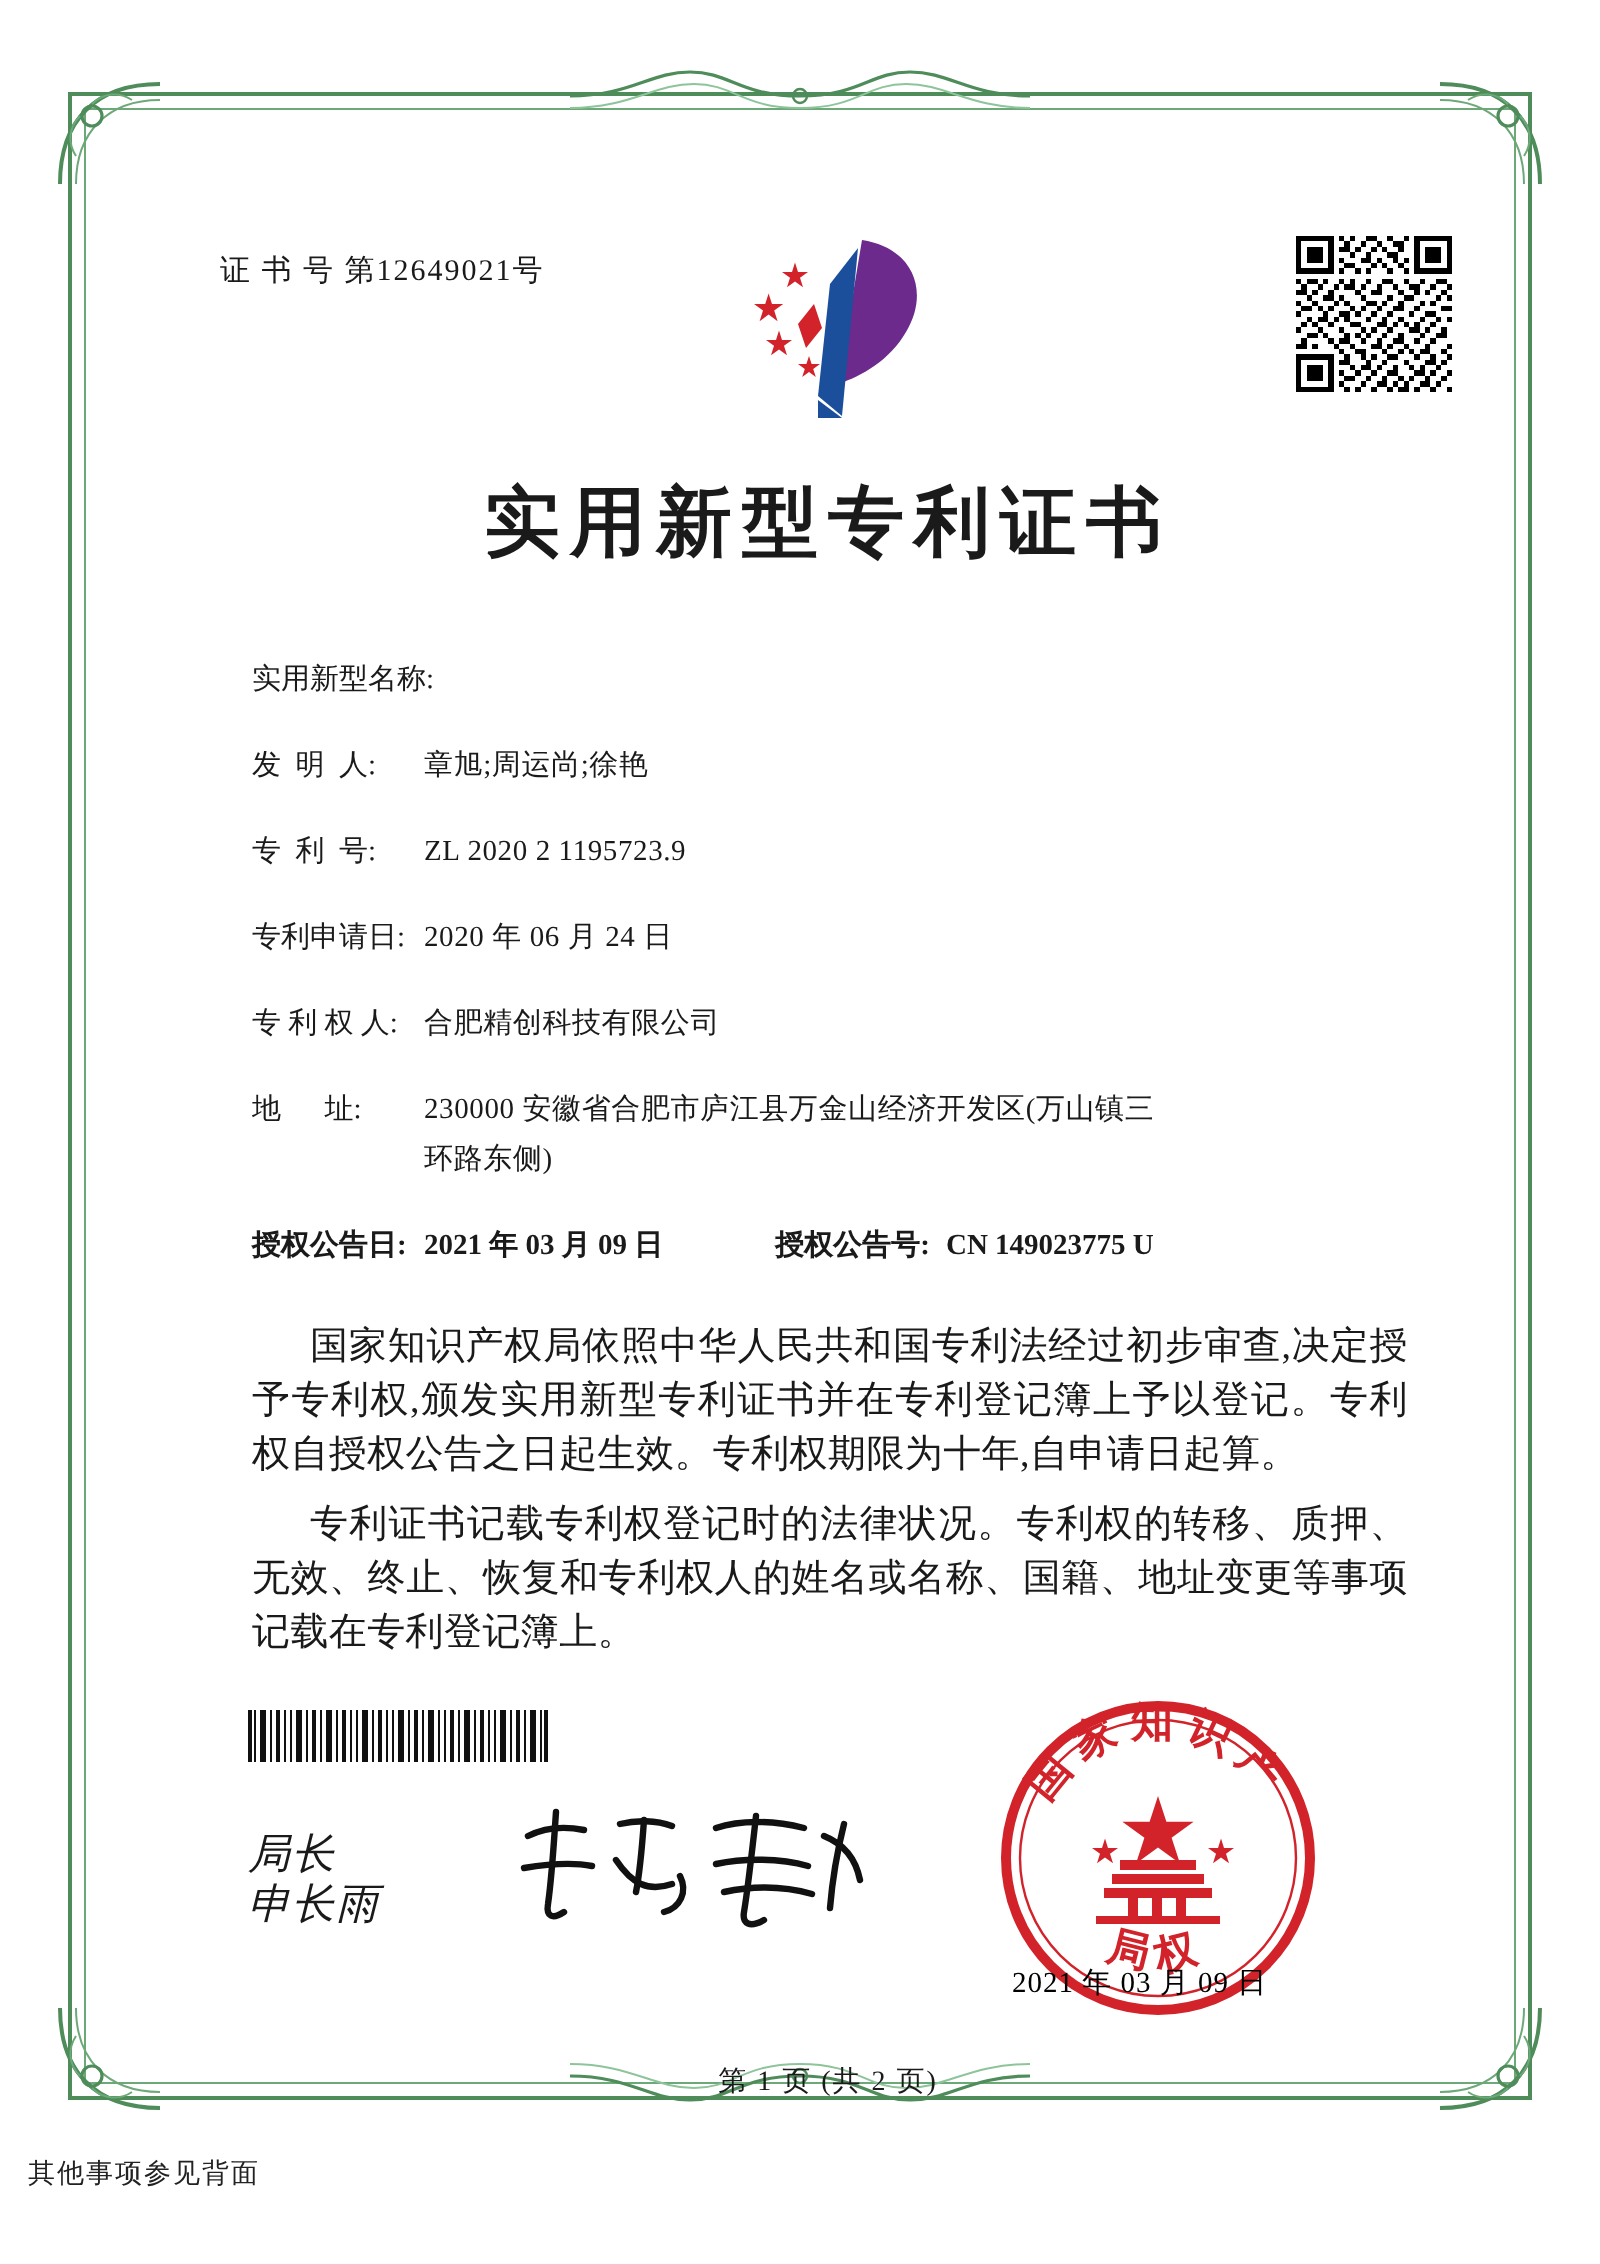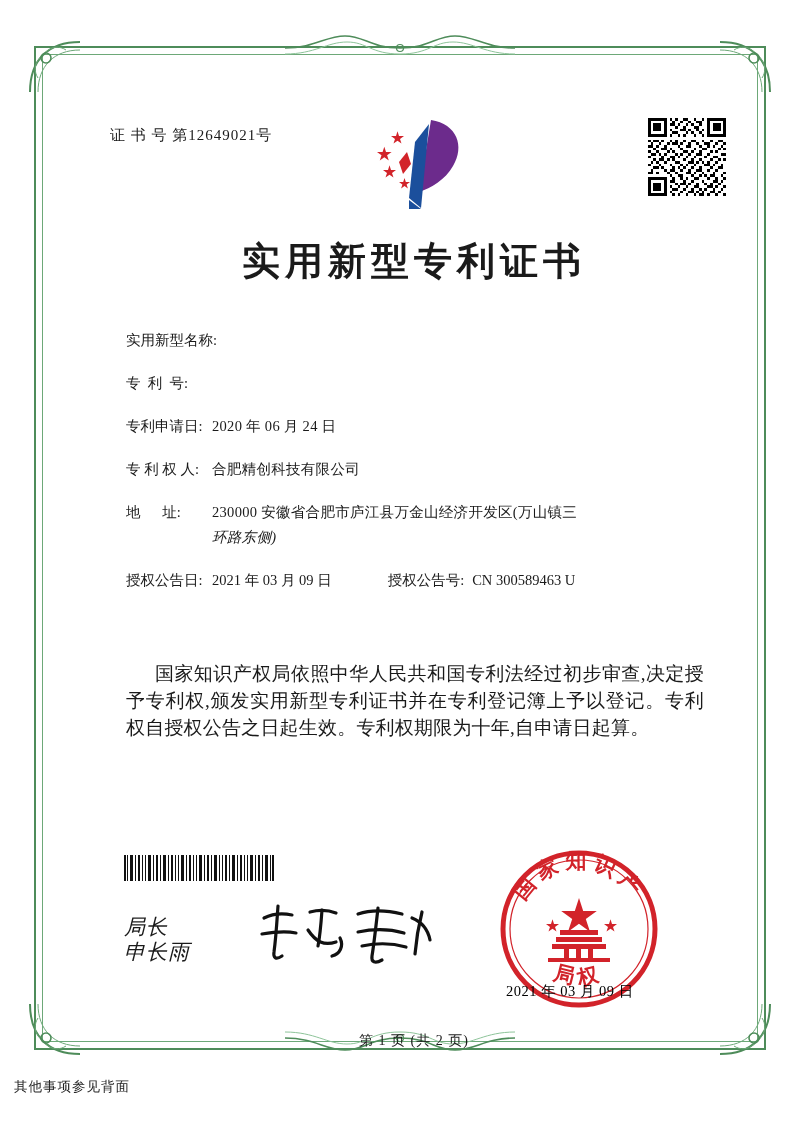--- a/index.html
+++ b/index.html
@@ -133,26 +133,26 @@
     letter-spacing: 0px;
   }
   .field-value {
     flex: 1;
     letter-spacing: 0.3px;
   }
   .field-value .second-line {
     display: block;
     margin-left: 0px;
     margin-top: 4px;
-    font-style: italic;
   }
   .row-inline {
     display: flex;
     align-items: flex-start;
     margin-bottom: 32px;
+    font-weight: bold;
   }
   .inline-label {
     width: 86px;
     flex: 0 0 86px;
     white-space: pre;
   }
   .inline-value {
     flex: 0 0 auto;
     margin-right: 56px;
   }
@@ -539,47 +539,53 @@
     </g>
   </svg>
 
   <div class="main-title">实用新型专利证书</div>
 
   <div class="fields">
     <div class="field-row">
       <div class="field-label">实用新型名称:</div>
     </div>
     <div class="field-row">
+      <div class="field-label">发  明  人:</div>
+      <div class="field-value">章旭;周运尚;徐艳</div>
+    </div>
+    <div class="field-row">
       <div class="field-label">专  利  号:</div>
+      <div class="field-value">ZL 2020 2 1195723.9</div>
     </div>
     <div class="field-row">
       <div class="field-label">专利申请日:</div>
       <div class="field-value">2020 年 06 月 24 日</div>
     </div>
     <div class="field-row">
       <div class="field-label">专 利 权 人:</div>
       <div class="field-value">合肥精创科技有限公司</div>
     </div>
     <div class="field-row">
       <div class="field-label">地      址:</div>
       <div class="field-value">
         <span>230000 安徽省合肥市庐江县万金山经济开发区(万山镇三</span>
         <span class="second-line">环路东侧)</span>
       </div>
     </div>
     <div class="row-inline">
       <div class="inline-label">授权公告日:</div>
       <div class="inline-value">2021 年 03 月 09 日</div>
       <div class="inline-label2">授权公告号:</div>
-      <div class="inline-value2">CN 300589463 U</div>
+      <div class="inline-value2">CN 149023775 U</div>
     </div>
   </div>
 
   <div class="paragraphs">
     <p>国家知识产权局依照中华人民共和国专利法经过初步审查,决定授予专利权,颁发实用新型专利证书并在专利登记簿上予以登记。专利权自授权公告之日起生效。专利权期限为十年,自申请日起算。</p>
+    <p>专利证书记载专利权登记时的法律状况。专利权的转移、质押、无效、终止、恢复和专利权人的姓名或名称、国籍、地址变更等事项记载在专利登记簿上。</p>
   </div>
 
   <svg class="barcode" viewBox="0 0 150 26" shape-rendering="crispEdges">
     <g fill="#111">
       <rect x="0" y="0" width="2" height="26"></rect>
         <rect x="3" y="0" width="1" height="26"></rect>
       <rect x="6" y="0" width="3" height="26"></rect>
         <rect x="11" y="0" width="1" height="26"></rect>
       <rect x="14" y="0" width="2" height="26"></rect>
         <rect x="18" y="0" width="1" height="26"></rect>

